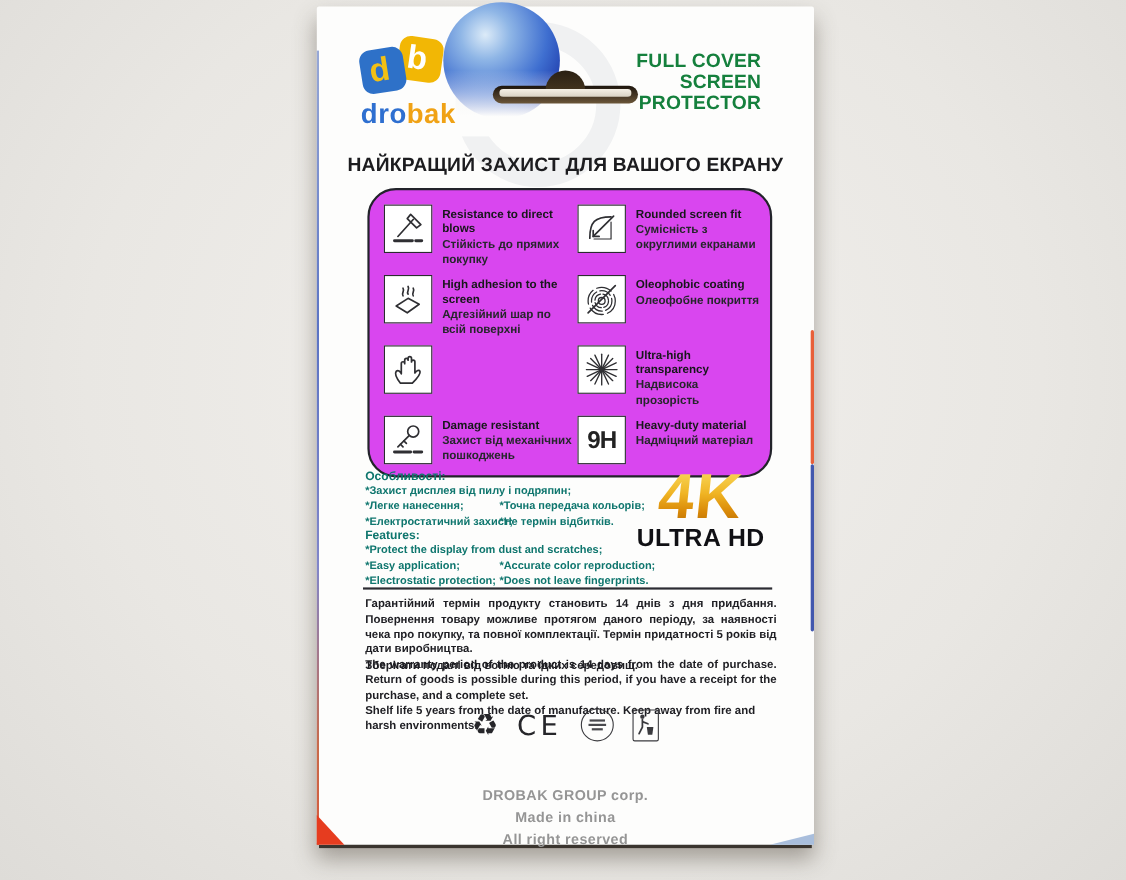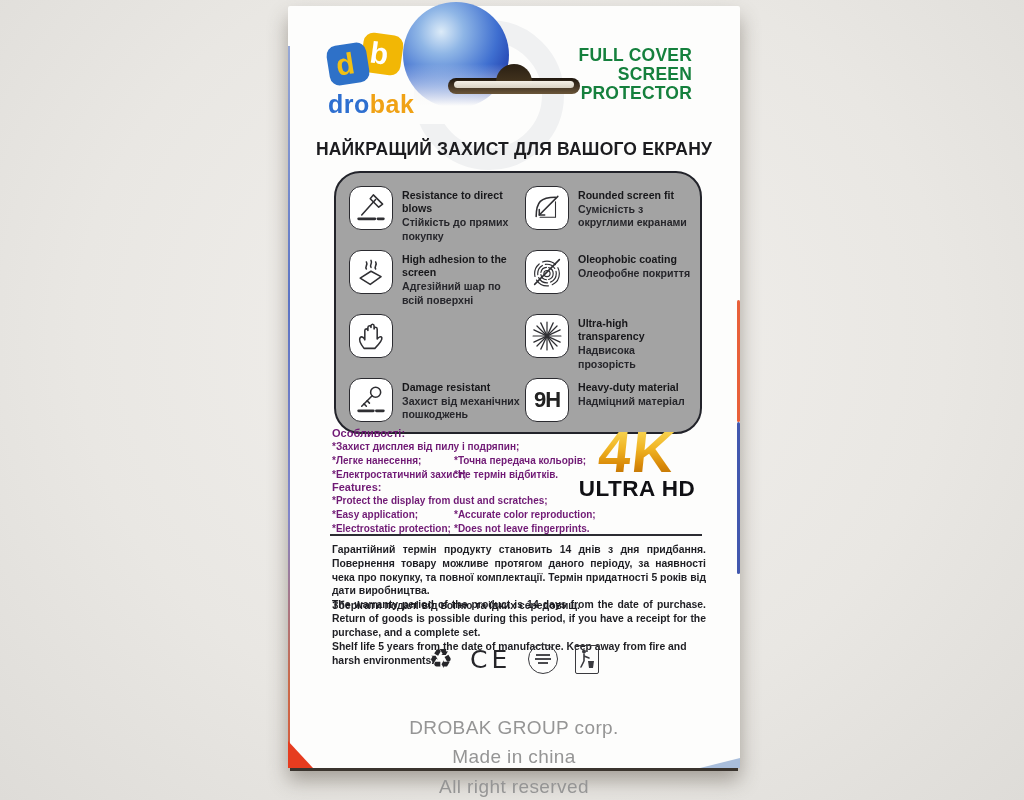--- a/index.html
+++ b/index.html
@@ -54,32 +54,32 @@
 
   .tagline { position:absolute; right:48px; top:40px; text-align:right;
     color:#15803d; font-weight:700; font-size:17.5px; line-height:1.08; letter-spacing:.2px; }
 
   .headline { position:absolute; left:0; right:0; top:133px; text-align:center;
     font-size:17.5px; font-weight:700; color:#1c1c1f; letter-spacing:.2px; }
 
   
   .panel { position:absolute; left:46px; top:165px; width:368px; min-height:250px;
     border:2px solid #22232a; border-radius:26px; padding:13px 6px 10px 13px;
-    display:grid; grid-template-columns:176px 168px; row-gap:7px; column-gap:0; background:#a3a3a3; }
+    display:grid; grid-template-columns:176px 168px; row-gap:7px; column-gap:0; background:#d946ef; }
   .feat { display:flex; align-items:flex-start; }
-  .icon-box { flex:0 0 auto; width:44px; height:44px; border:1.6px solid #2b2b30; border-radius:12px;
+  .icon-box { flex:0 0 auto; width:44px; height:44px; border:1.6px solid #2b2b30; border-radius:0;
     margin-right:9px; display:flex; align-items:center; justify-content:center; background:#fff; }
   .icon-box svg { display:block; }
   .nineH { font-size:22px; font-weight:700; color:#222; letter-spacing:-1px; }
   .feat-text { padding-top:3px; max-width:118px; }
   .feat-en { font-size:10.6px; font-weight:700; color:#17171a; line-height:1.25; }
   .feat-ua { font-size:10.6px; font-weight:600; color:#26262b; line-height:1.25; margin-top:1px; }
 
   
-  .bullets { position:absolute; left:44px; width:268px; color:#701a75; }
+  .bullets { position:absolute; left:44px; width:268px; color:#0f766e; }
   .bullets-ua { top:421px; } .bullets-en { top:475px; }
   .bullets .b-title { font-size:11px; font-weight:700; margin-bottom:1px; }
   .bullets .b-line { font-size:10px; font-weight:600; line-height:1.38; }
   .b-cols { display:grid; grid-template-columns:122px 146px; }
   .b-cols .b-line { white-space:nowrap; }
 
   
   .badge4k { position:absolute; left:282px; top:418px; width:134px; text-align:center; }
   .badge4k .fourk { font-size:58px; font-weight:700; line-height:.95; transform:skewX(-6deg);
     background:linear-gradient(180deg,#f9de62 0%,#f0b423 45%,#d98908 75%,#b86e04 100%);
@@ -99,21 +99,21 @@
   .recycle { font-size:27px; line-height:1; }
   .ce { font-size:25px; font-weight:500; letter-spacing:4px; font-family:"DejaVu Sans",sans-serif; }
   .seal { width:30px; height:30px; border:1.5px solid #3a3a3e; border-radius:50%;
     display:flex; flex-direction:column; align-items:center; justify-content:center; gap:2px; }
   .seal i { display:block; width:14px; height:2px; background:#4a4a4e; }
   .seal i:nth-child(2){ width:16px; } .seal i:nth-child(3){ width:10px; }
   .tidyman { width:24px; height:29px; border:1.5px solid #3a3a3e; border-radius:2px;
     display:flex; align-items:center; justify-content:center; }
 
   .footer { position:absolute; left:0; right:0; top:707px; text-align:center;
-    color:#959595; font-size:19px; line-height:1.55; font-weight:400; letter-spacing:.4px; }
+    color:#959595; font-size:13px; line-height:1.55; font-weight:700; letter-spacing:.4px; }
 </style>
 </head>
 <body>
 
 <div class="card">
 
   <div class="edge-left"></div>
   <div class="edge-right-red"></div>
   <div class="edge-right-blue"></div>
   <div class="corner-red"></div>

